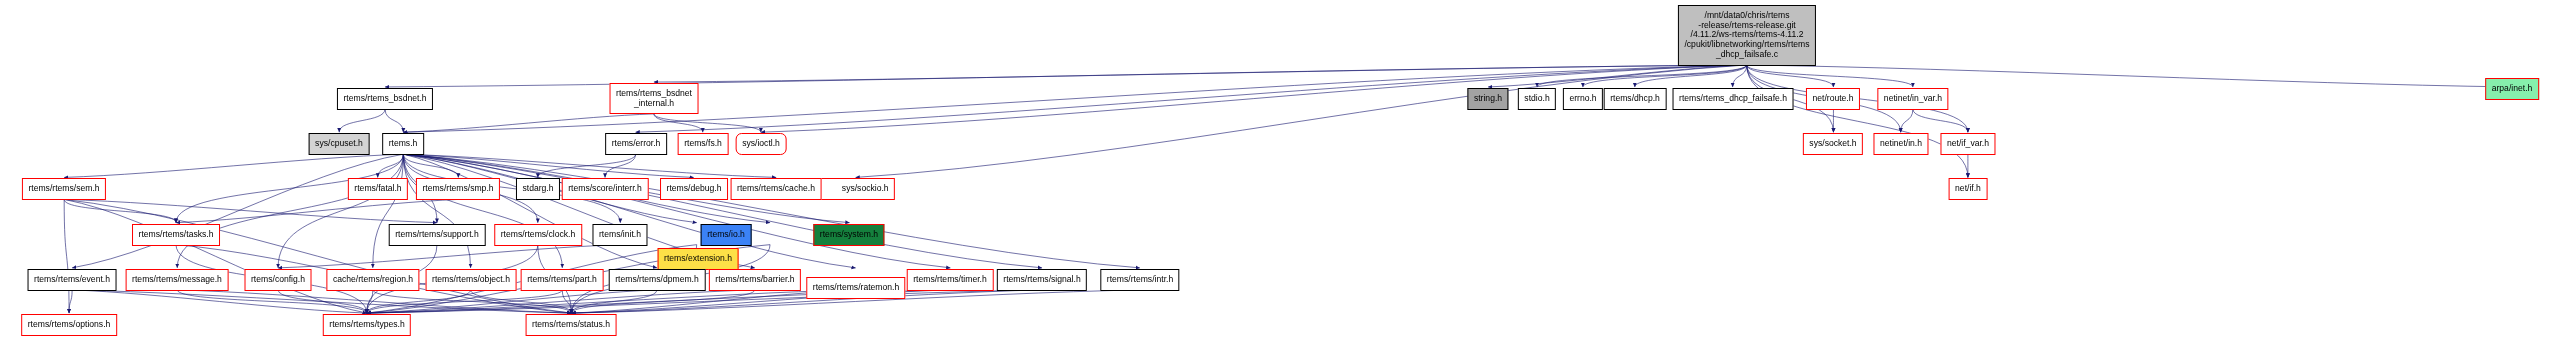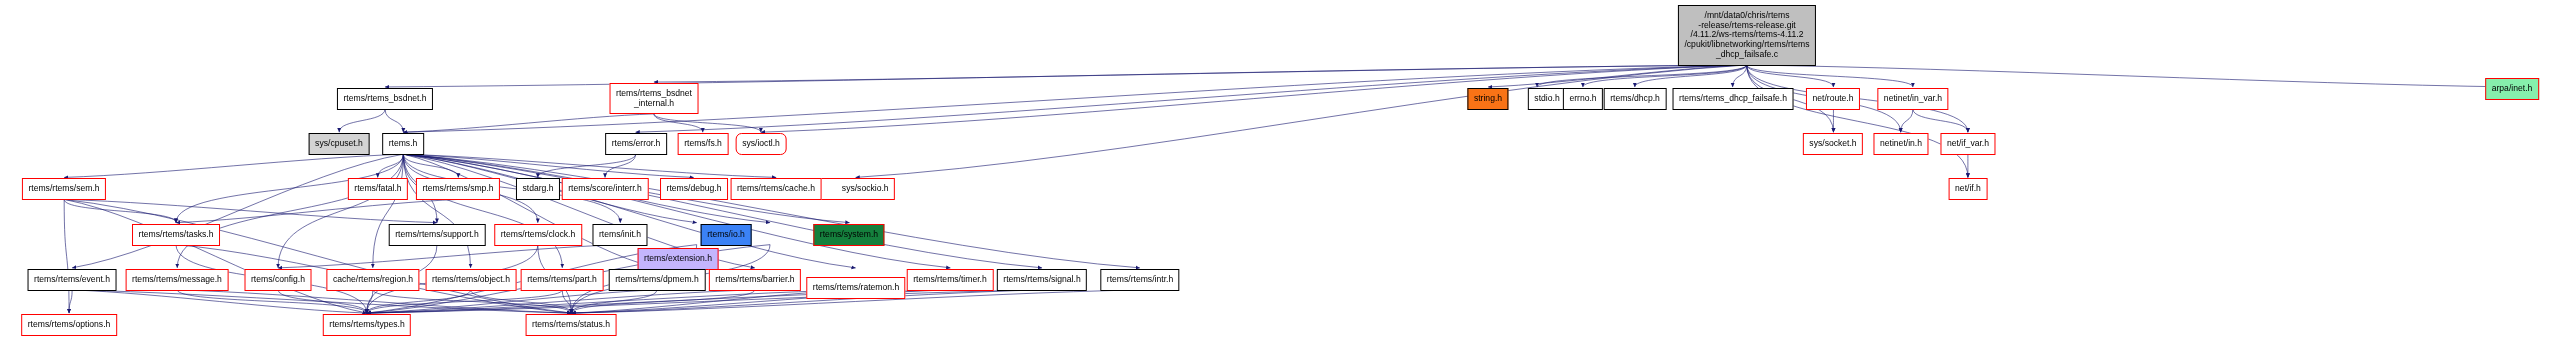--- a/index.html
+++ b/index.html
@@ -132,22 +132,22 @@
     </svg>
   <div id="node-layer">
       <div class="node root" style="left: 1747px; top: 4.9px; color: rgb(0, 0, 0); background: rgb(191, 191, 191); border-color: rgb(0, 0, 0);">/mnt/data0/chris/rtems
 -release/rtems-release.git
 /4.11.2/ws-rtems/rtems-4.11.2
 /cpukit/libnetworking/rtems/rtems
 _dhcp_failsafe.c</div>
       <div class="node plain" style="left: 385px; top: 88px; color: rgb(0, 0, 0); background: rgb(255, 255, 255); border-color: rgb(0, 0, 0);">rtems/rtems_bsdnet.h</div>
       <div class="node red" style="left: 654px; top: 83px; color: rgb(0, 0, 0); background: rgb(255, 255, 255); border-color: rgb(255, 0, 0);">rtems/rtems_bsdnet
 _internal.h</div>
-      <div class="node plain" style="left: 1488px; top: 88px; color: rgb(0, 0, 0); background: #f97316; border-color: rgb(0, 0, 0);">string.h</div>
-      <div class="node plain" style="left: 1537px; top: 88px; color: rgb(0, 0, 0); background: rgb(255, 255, 255); border-color: rgb(0, 0, 0); margin-left: 10px;">stdio.h</div>
+      <div class="node plain" style="left: 1488px; top: 88px; color: rgb(0, 0, 0); background: #a3a3a3; border-color: rgb(0, 0, 0);">string.h</div>
+      <div class="node plain" style="left: 1537px; top: 88px; color: rgb(0, 0, 0); background: rgb(255, 255, 255); border-color: rgb(0, 0, 0);">stdio.h</div>
       <div class="node plain" style="left: 1583px; top: 88px; color: rgb(0, 0, 0); background: rgb(255, 255, 255); border-color: rgb(0, 0, 0);">errno.h</div>
       <div class="node plain" style="left: 1635px; top: 88px; color: rgb(0, 0, 0); background: rgb(255, 255, 255); border-color: rgb(0, 0, 0);">rtems/dhcp.h</div>
       <div class="node plain" style="left: 1733px; top: 88px; color: rgb(0, 0, 0); background: rgb(255, 255, 255); border-color: rgb(0, 0, 0);">rtems/rtems_dhcp_failsafe.h</div>
       <div class="node red" style="left: 1833px; top: 88px; color: rgb(0, 0, 0); background: rgb(255, 255, 255); border-color: rgb(255, 0, 0);">net/route.h</div>
       <div class="node red" style="left: 1913px; top: 88px; color: rgb(0, 0, 0); background: rgb(255, 255, 255); border-color: rgb(255, 0, 0);">netinet/in_var.h</div>
       <div class="node red" style="left: 2512px; top: 78px; color: rgb(0, 0, 0); background: #86efac; border-color: rgb(255, 0, 0);">arpa/inet.h</div>
       <div class="node shaded" style="left: 339px; top: 133px; color: rgb(0, 0, 0); background: rgb(211, 211, 211); border-color: rgb(0, 0, 0);">sys/cpuset.h</div>
       <div class="node plain" style="left: 403px; top: 133px; color: rgb(0, 0, 0); background: rgb(255, 255, 255); border-color: rgb(0, 0, 0);">rtems.h</div>
       <div class="node plain" style="left: 636px; top: 133px; color: rgb(0, 0, 0); background: rgb(255, 255, 255); border-color: rgb(0, 0, 0);">rtems/error.h</div>
       <div class="node red" style="left: 703px; top: 133px; color: rgb(0, 0, 0); background: rgb(255, 255, 255); border-color: rgb(255, 0, 0);">rtems/fs.h</div>
@@ -161,21 +161,21 @@
       <div class="node red" style="left: 378px; top: 178px; color: rgb(0, 0, 0); background: rgb(255, 255, 255); border-color: rgb(255, 0, 0);">rtems/fatal.h</div>
       <div class="node red" style="left: 458px; top: 178px; color: rgb(0, 0, 0); background: rgb(255, 255, 255); border-color: rgb(255, 0, 0);">rtems/rtems/smp.h</div>
       <div class="node plain" style="left: 538px; top: 178px; color: rgb(0, 0, 0); background: rgb(255, 255, 255); border-color: rgb(0, 0, 0);">stdarg.h</div>
       <div class="node red" style="left: 605px; top: 178px; color: rgb(0, 0, 0); background: rgb(255, 255, 255); border-color: rgb(255, 0, 0);">rtems/score/interr.h</div>
       <div class="node red" style="left: 694px; top: 178px; color: rgb(0, 0, 0); background: rgb(255, 255, 255); border-color: rgb(255, 0, 0);">rtems/debug.h</div>
       <div class="node red" style="left: 776px; top: 178px; color: rgb(0, 0, 0); background: rgb(255, 255, 255); border-color: rgb(255, 0, 0);">rtems/rtems/cache.h</div>
       <div class="node red" style="left: 176px; top: 224px; color: rgb(0, 0, 0); background: rgb(255, 255, 255); border-color: rgb(255, 0, 0);">rtems/rtems/tasks.h</div>
       <div class="node plain" style="left: 437px; top: 224px; color: rgb(0, 0, 0); background: rgb(255, 255, 255); border-color: rgb(0, 0, 0);">rtems/rtems/support.h</div>
       <div class="node red" style="left: 538px; top: 224px; color: rgb(0, 0, 0); background: rgb(255, 255, 255); border-color: rgb(255, 0, 0);">rtems/rtems/clock.h</div>
       <div class="node plain" style="left: 620px; top: 224px; color: rgb(0, 0, 0); background: rgb(255, 255, 255); border-color: rgb(0, 0, 0);">rtems/init.h</div>
-      <div class="node red" style="left: 678px; top: 224px; color: rgb(0, 0, 0); background: #c4b5fd; border-color: rgb(255, 0, 0); margin-top: 24px;">rtems/extension.h</div>
+      <div class="node red" style="left: 698px; top: 224px; color: rgb(0, 0, 0); background: #fde047; border-color: rgb(255, 0, 0); margin-top: 24px;">rtems/extension.h</div>
       <div class="node plain" style="left: 726px; top: 224px; color: rgb(0, 0, 0); background: #3b82f6; border-color: rgb(0, 0, 0); text-align: right;">rtems/io.h</div>
       <div class="node red" style="left: 849px; top: 224px; color: rgb(0, 0, 0); background: #15803d; border-color: rgb(255, 0, 0); text-align: center;">rtems/system.h</div>
       <div class="node plain" style="left: 72px; top: 269px; color: rgb(0, 0, 0); background: rgb(255, 255, 255); border-color: rgb(0, 0, 0);">rtems/rtems/event.h</div>
       <div class="node red" style="left: 177px; top: 269px; color: rgb(0, 0, 0); background: rgb(255, 255, 255); border-color: rgb(255, 0, 0);">rtems/rtems/message.h</div>
       <div class="node red" style="left: 278px; top: 269px; color: rgb(0, 0, 0); background: rgb(255, 255, 255); border-color: rgb(255, 0, 0);">rtems/config.h</div>
       <div class="node red" style="left: 373px; top: 269px; color: rgb(0, 0, 0); background: rgb(255, 255, 255); border-color: rgb(255, 0, 0);">cache/rtems/region.h</div>
       <div class="node red" style="left: 471px; top: 269px; color: rgb(0, 0, 0); background: rgb(255, 255, 255); border-color: rgb(255, 0, 0);">rtems/rtems/object.h</div>
       <div class="node red" style="left: 562px; top: 269px; color: rgb(0, 0, 0); background: rgb(255, 255, 255); border-color: rgb(255, 0, 0);">rtems/rtems/part.h</div>
       <div class="node plain" style="left: 657px; top: 269px; color: rgb(0, 0, 0); background: rgb(255, 255, 255); border-color: rgb(0, 0, 0);">rtems/rtems/dpmem.h</div>
       <div class="node red" style="left: 755px; top: 269px; color: rgb(0, 0, 0); background: rgb(255, 255, 255); border-color: rgb(255, 0, 0);">rtems/rtems/barrier.h</div>

